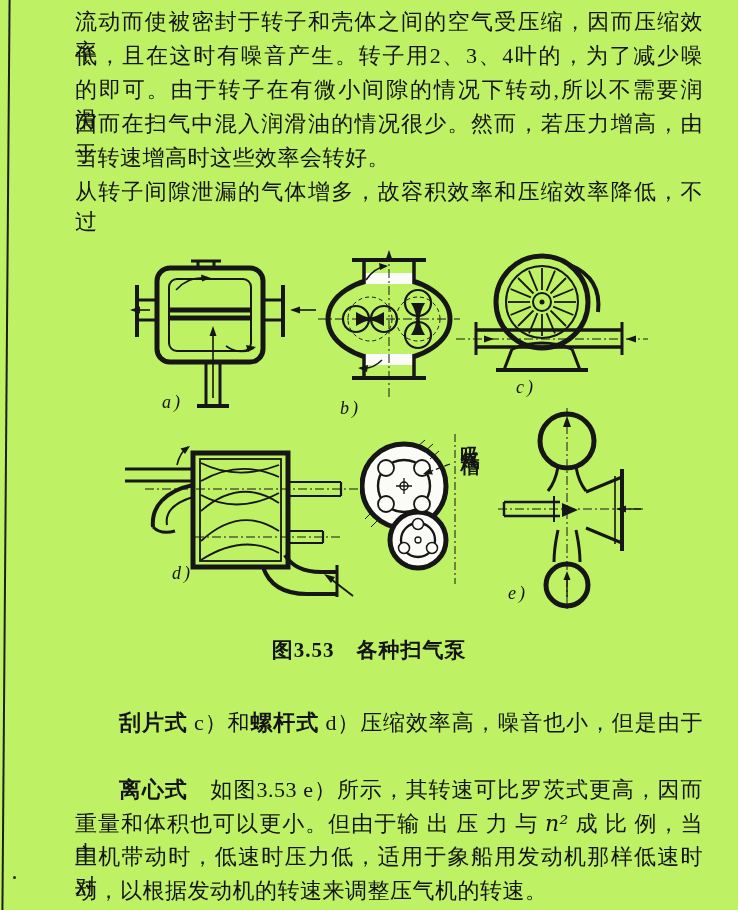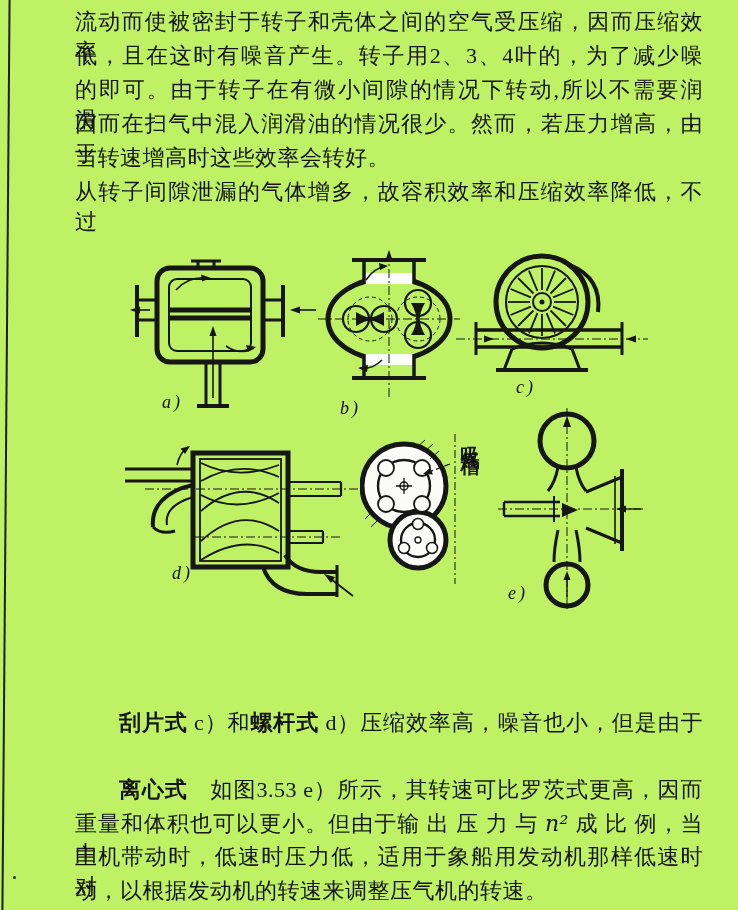--- a/index.html
+++ b/index.html
@@ -208,20 +208,23 @@
 
     <span class="sublabel" style="left:162px; top:146px;">a)</span>
     <span class="sublabel" style="left:340px; top:152px;">b)</span>
     <span class="sublabel" style="left:516px; top:131px;">c)</span>
     <span class="sublabel" style="left:172px; top:317px;">d)</span>
     <span class="sublabel" style="left:508px; top:337px;">e)</span>
   </div>
 
   <div class="vnote">吸气槽</div>
 
+  <div class="caption">
+    <span>图3.53</span><span class="cap-title">各种扫气泵</span>
+  </div>
 
   <div class="para" style="top:688px;">
     <div class="ln ind"><span class="b">刮片式</span><span> c）和</span><span class="b">螺杆式</span><span> d）压缩效率高，噪音也小，但是由于</span></div>
   </div>
 
   <div class="para" style="top:755px;">
     <div class="ln ind"><span class="b">离心式</span><span>　如图3.53 e）所示，其转速可比罗茨式更高，因而</span></div>
     <div class="ln"><span>重量和体积也可以更小。但由于输 出 压 力 与 </span><span class="it">n²</span><span> 成 比 例，当 由</span></div>
     <div class="ln">主机带动时，低速时压力低，适用于象船用发动机那样低速时对</div>
     <div class="ln last">动，以根据发动机的转速来调整压气机的转速。</div>

